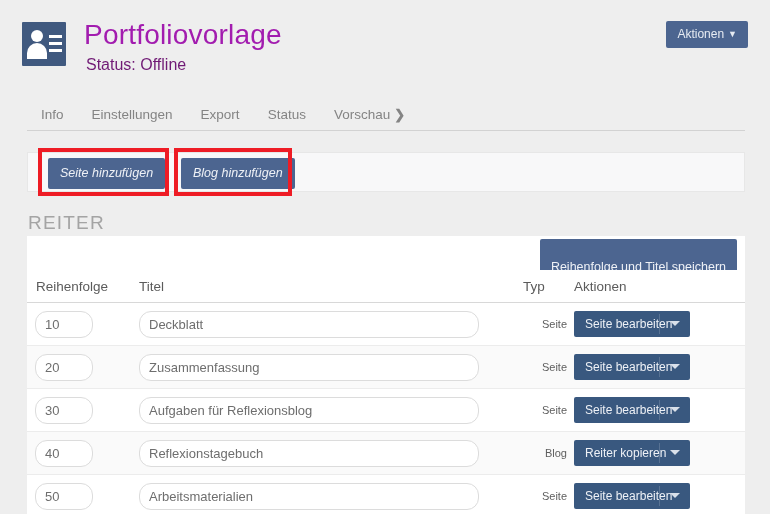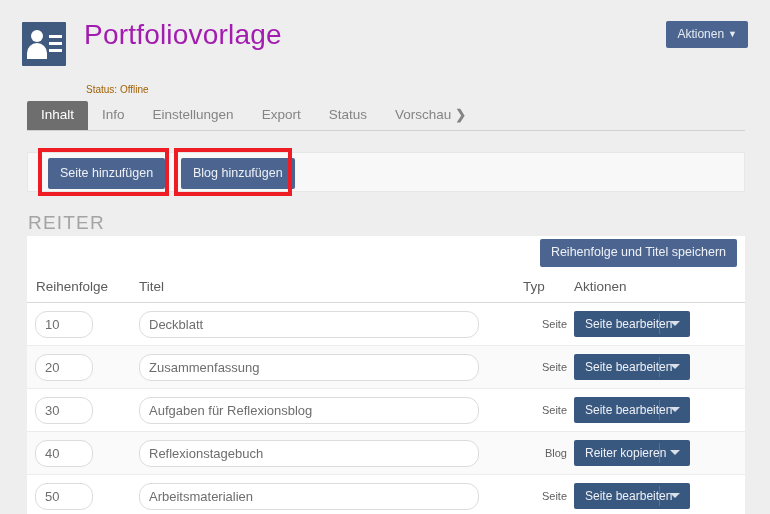--- a/index.html
+++ b/index.html
@@ -69,24 +69,23 @@
     left: 84px; top: 17px;
     font-size: 28px;
     color: #a21caf;
     font-weight: normal;
     letter-spacing: 0.2px;
     line-height: 36px;
   }
   .status {
     position: absolute;
     left: 86px; top: 57px;
-    font-size: 10px;
-    color: #a16207;
+    font-size: 16px;
+    color: #701a75;
     line-height: 16px;
-    margin-top: 25px;
   }
 
   .actions-btn {
     position: absolute;
     right: 22px; top: 21px;
     background: #4c6590;
     color: #e6ebf2;
     font-size: 12px;
     padding: 6px 11px 7px 11px;
     border-radius: 2px;
@@ -149,20 +148,21 @@
   .tb-btn {
     position: absolute;
     background: #4c6590;
     color: #eef1f6;
     font-size: 12.5px;
     line-height: 14px;
     padding: 8px 12px 9px 12px;
     border-radius: 2px;
     white-space: nowrap;
     cursor: pointer;
+    font-style: italic;
   }
   #btn-add-page { left: 48px; top: 158px; }
   #btn-add-blog { left: 181px; top: 158px; }
 
   
   .annot {
     position: absolute;
     border: 4px solid #ee1c25;
     box-sizing: border-box;
     pointer-events: none;
@@ -192,21 +192,21 @@
     height: 34px;
     background: #ffffff;
   }
   .save-btn {
     position: absolute;
     right: 8px; top: 3px;
     background: #4c6590;
     color: #eef1f6;
     font-size: 12.5px;
     line-height: 14px;
-    padding: 6px 11px 8px 11px;
+    padding: 21px 11px 8px 11px;
     border-radius: 2px;
     white-space: nowrap;
     cursor: pointer;
   }
 
   .thead {
     position: relative;
     height: 32px;
     border-bottom: 1px solid #d8d8d8;
     background: #ffffff;
@@ -317,23 +317,20 @@
     <div class="title">Portfoliovorlage</div>
     <div class="status">Status: Offline</div>
 
     <div class="actions-btn">
       <span>Aktionen</span><span class="caret">▼</span>
     </div>
   </div>
 
   <div class="tabbar">
     <div class="tabs">
-      <div class="tab active">
-        <span>Inhalt</span>
-      </div>
       <div class="tab">
         <span>Info</span>
       </div>
       <div class="tab">
         <span>Einstellungen</span>
       </div>
       <div class="tab">
         <span>Export</span>
       </div>
       <div class="tab">

